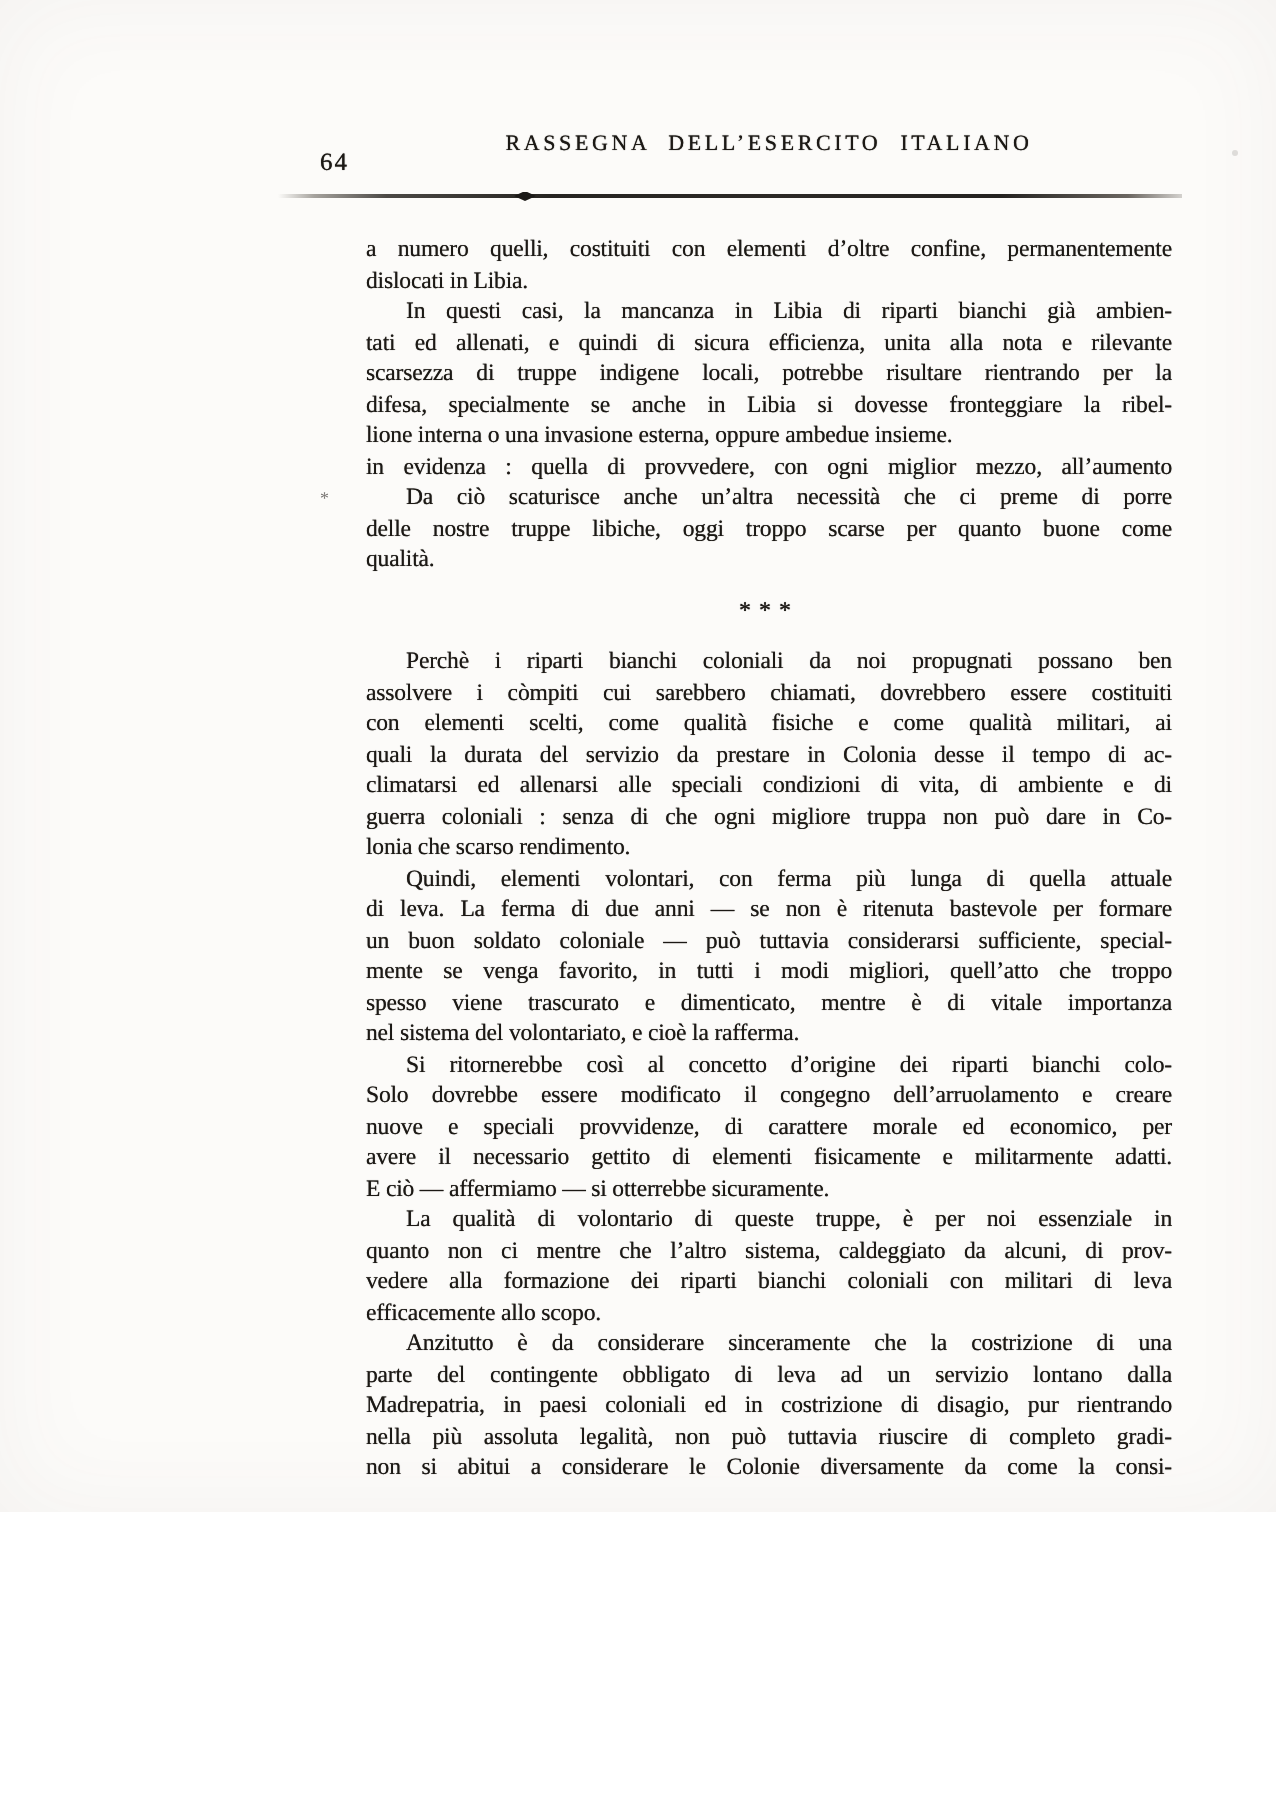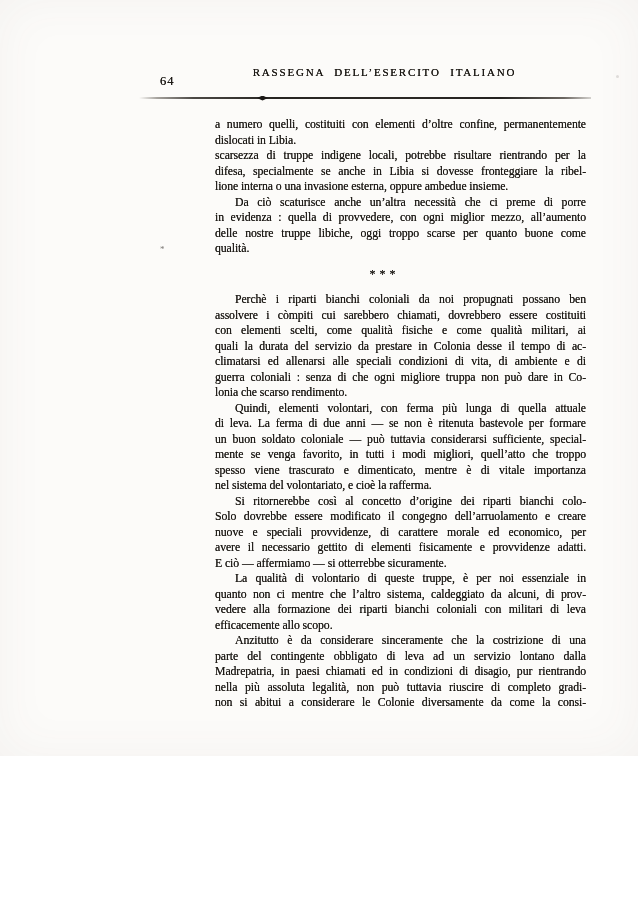--- a/index.html
+++ b/index.html
@@ -35,21 +35,21 @@
     position: absolute; left: 118px; top: -1.5px; width: 11px; height: 5px;
     background: #1b1917;
     clip-path: polygon(0 50%, 50% 0, 100% 50%, 50% 100%);
   }
   .text-column {
     position: absolute; left: 183px; top: 117px; width: 403px;
     font-size: 11.8px; line-height: 15.5px;
     letter-spacing: -0.1px;
     text-shadow: 0 0 0.35px rgba(28,25,21,.85);
   }
-  .line { text-align: justify; text-align-last: justify; margin-left: 32px; }
+  .line { text-align: justify; text-align-last: justify; }
   .line.first { text-indent: 20px; }
   .line.last { text-align-last: auto; }
   .divider {
     height: 15.5px; margin: 10px 0;
     text-align: center; text-align-last: center;
     font-size: 12px; letter-spacing: 4px;
     text-shadow: 0 0 0.4px currentColor;
   }
   .margin-asterisk {
     position: absolute; left: 160px; top: 244px;
@@ -84,27 +84,29 @@
   </div>
 
   <div class="margin-asterisk">*</div>
 
   <div class="text-column">
       <div class="para">
         <div class="line">a numero quelli, costituiti con elementi d’oltre confine, permanentemente</div>
         <div class="line last">dislocati in Libia.</div>
       </div>
       <div class="para">
+        <div class="line first">In questi casi, la mancanza in Libia di riparti bianchi già ambien-</div>
+        <div class="line">tati ed allenati, e quindi di sicura efficienza, unita alla nota e rilevante</div>
         <div class="line">scarsezza di truppe indigene locali, potrebbe risultare rientrando per la</div>
         <div class="line">difesa, specialmente se anche in Libia si dovesse fronteggiare la ribel-</div>
         <div class="line last">lione interna o una invasione esterna, oppure ambedue insieme.</div>
       </div>
       <div class="para">
+        <div class="line">in evidenza : quella di provvedere, con ogni miglior mezzo, all’aumento</div>
         <div class="line first">Da ciò scaturisce anche un’altra necessità che ci preme di porre</div>
-        <div class="line">in evidenza : quella di provvedere, con ogni miglior mezzo, all’aumento</div>
         <div class="line">delle nostre truppe libiche, oggi troppo scarse per quanto buone come</div>
         <div class="line last">qualità.</div>
       </div>
       <div class="divider">***</div>
       <div class="para">
         <div class="line first">Perchè i riparti bianchi coloniali da noi propugnati possano ben</div>
         <div class="line">assolvere i còmpiti cui sarebbero chiamati, dovrebbero essere costituiti</div>
         <div class="line">con elementi scelti, come qualità fisiche e come qualità militari, ai</div>
         <div class="line">quali la durata del servizio da prestare in Colonia desse il tempo di ac-</div>
         <div class="line">climatarsi ed allenarsi alle speciali condizioni di vita, di ambiente e di</div>
@@ -116,33 +118,33 @@
         <div class="line">di leva. La ferma di due anni — se non è ritenuta bastevole per formare</div>
         <div class="line">un buon soldato coloniale — può tuttavia considerarsi sufficiente, special-</div>
         <div class="line">mente se venga favorito, in tutti i modi migliori, quell’atto che troppo</div>
         <div class="line">spesso viene trascurato e dimenticato, mentre è di vitale importanza</div>
         <div class="line last">nel sistema del volontariato, e cioè la rafferma.</div>
       </div>
       <div class="para">
         <div class="line first">Si ritornerebbe così al concetto d’origine dei riparti bianchi colo-</div>
         <div class="line">Solo dovrebbe essere modificato il congegno dell’arruolamento e creare</div>
         <div class="line">nuove e speciali provvidenze, di carattere morale ed economico, per</div>
-        <div class="line">avere il necessario gettito di elementi fisicamente e provvidenze adatti.</div>
+        <div class="line">avere il necessario gettito di elementi fisicamente e militarmente adatti.</div>
         <div class="line last">E ciò — affermiamo — si otterrebbe sicuramente.</div>
       </div>
       <div class="para">
         <div class="line first">La qualità di volontario di queste truppe, è per noi essenziale in</div>
         <div class="line">quanto non ci mentre che l’altro sistema, caldeggiato da alcuni, di prov-</div>
         <div class="line">vedere alla formazione dei riparti bianchi coloniali con militari di leva</div>
         <div class="line last">efficacemente allo scopo.</div>
       </div>
       <div class="para">
         <div class="line first">Anzitutto è da considerare sinceramente che la costrizione di una</div>
         <div class="line">parte del contingente obbligato di leva ad un servizio lontano dalla</div>
-        <div class="line">Madrepatria, in paesi chiamati ed in condizioni di disagio, pur rientrando</div>
+        <div class="line">Madrepatria, in paesi coloniali ed in costrizione di disagio, pur rientrando</div>
         <div class="line">nella più assoluta legalità, non può tuttavia riuscire di completo gradi-</div>
         <div class="line">non si abitui a considerare le Colonie diversamente da come la consi-</div>
       </div>
     </div>
 
   <div class="smudge-halo"></div>
   <div class="smudge-dark"></div>
   <div class="speck-a"></div>
   <div class="speck-b"></div>
   <div class="speck-c"></div>

